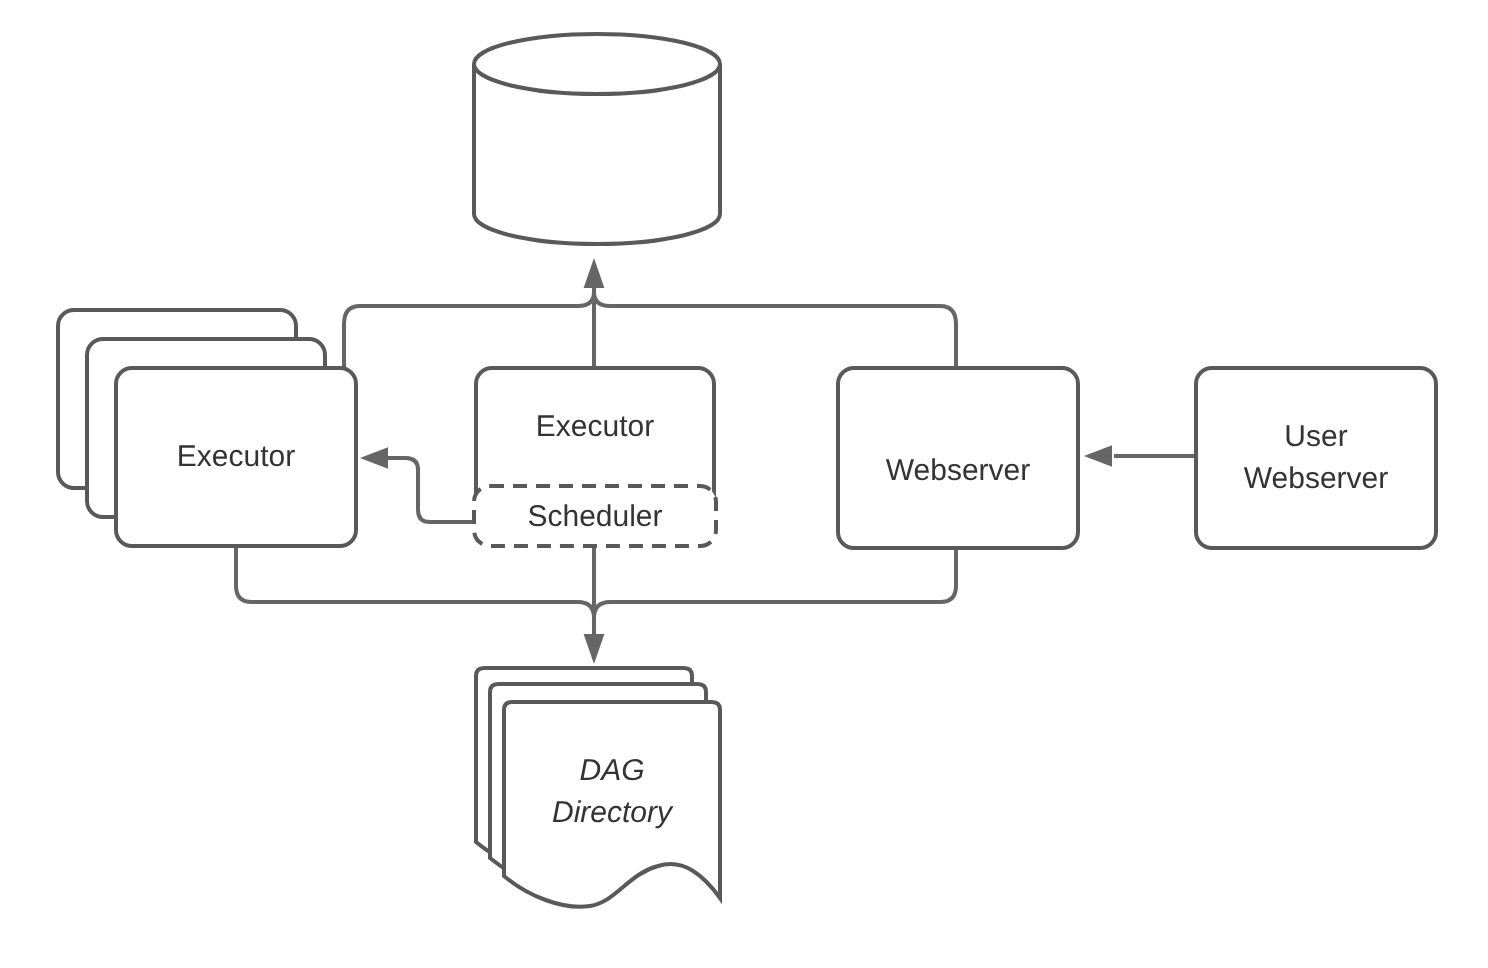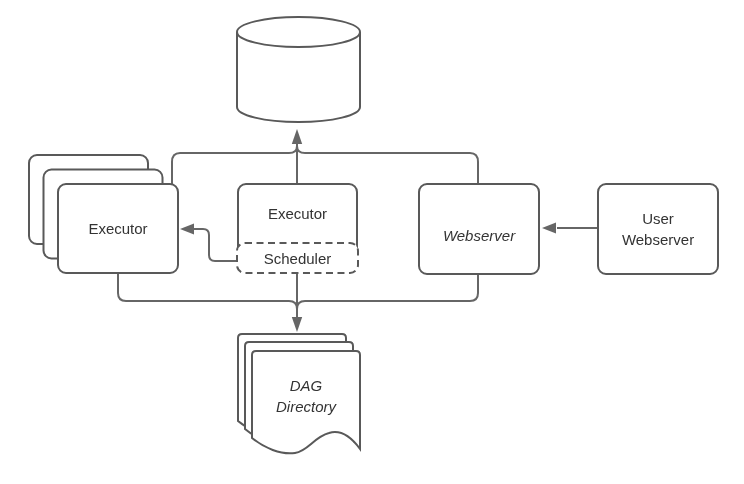--- a/index.html
+++ b/index.html
@@ -21,21 +21,21 @@
     font-size: 15px;
     line-height: 21px;
     color: #333333;
     pointer-events: none;
     white-space: normal;
   }
   #lbl-db        { left: 248px; top: 59px;  width: 101px; height: 44px; }
   #lbl-workers   { left: 58px;  top: 184px; width: 120px; height: 89px; }
   #lbl-scheduler { left: 238px; top: 184px; width: 119px; height: 59px; }
   #lbl-executor  { left: 237px; top: 243px; width: 121px; height: 30px; }
-  #lbl-webserver { left: 419px; top: 184px; width: 120px; height: 102px; font-style: italic; }
+  #lbl-webserver { left: 419px; top: 184px; width: 120px; height: 102px; }
   #lbl-ui        { left: 618px; top: 184px; width: 80px;  height: 90px; }
   #lbl-dag       { left: 266px; top: 374px; width: 80px;  height: 44px; font-style: italic; }
 
   .node-stroke  { fill: #ffffff; stroke: #595959; stroke-width: 2; }
   .edge-stroke  { fill: none;    stroke: #666666; stroke-width: 2; }
   .arrow-head   { fill: #666666; stroke: none; }
   .dashed       { stroke-dasharray: 7 4.5; }
 </style>
 </head>
 <body>

